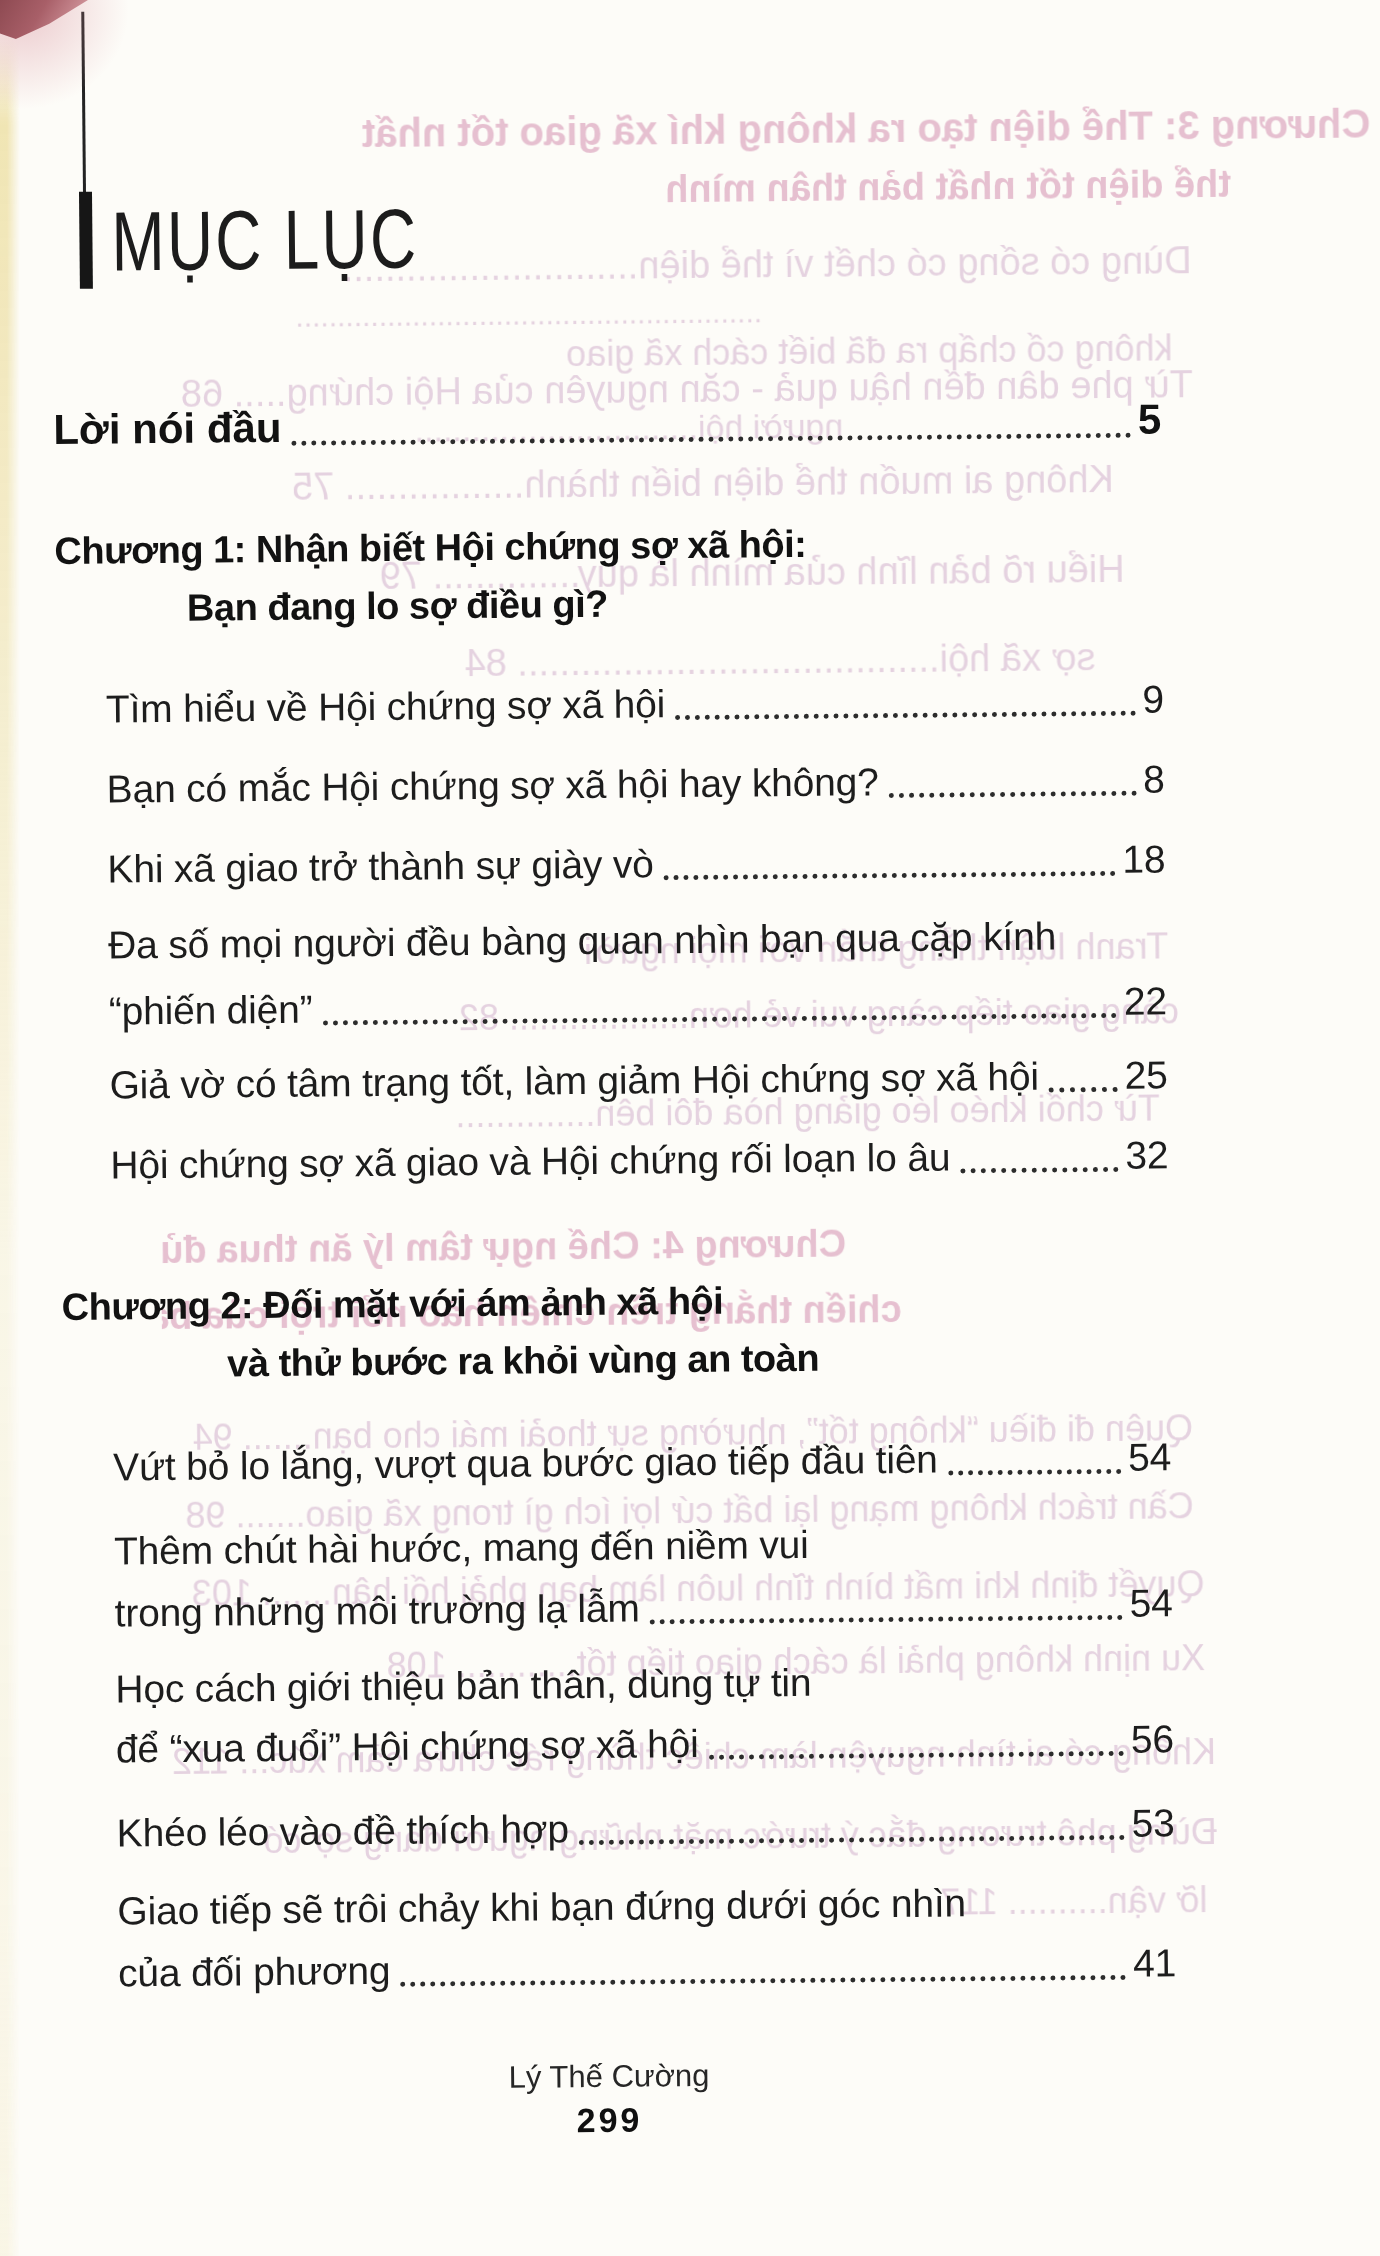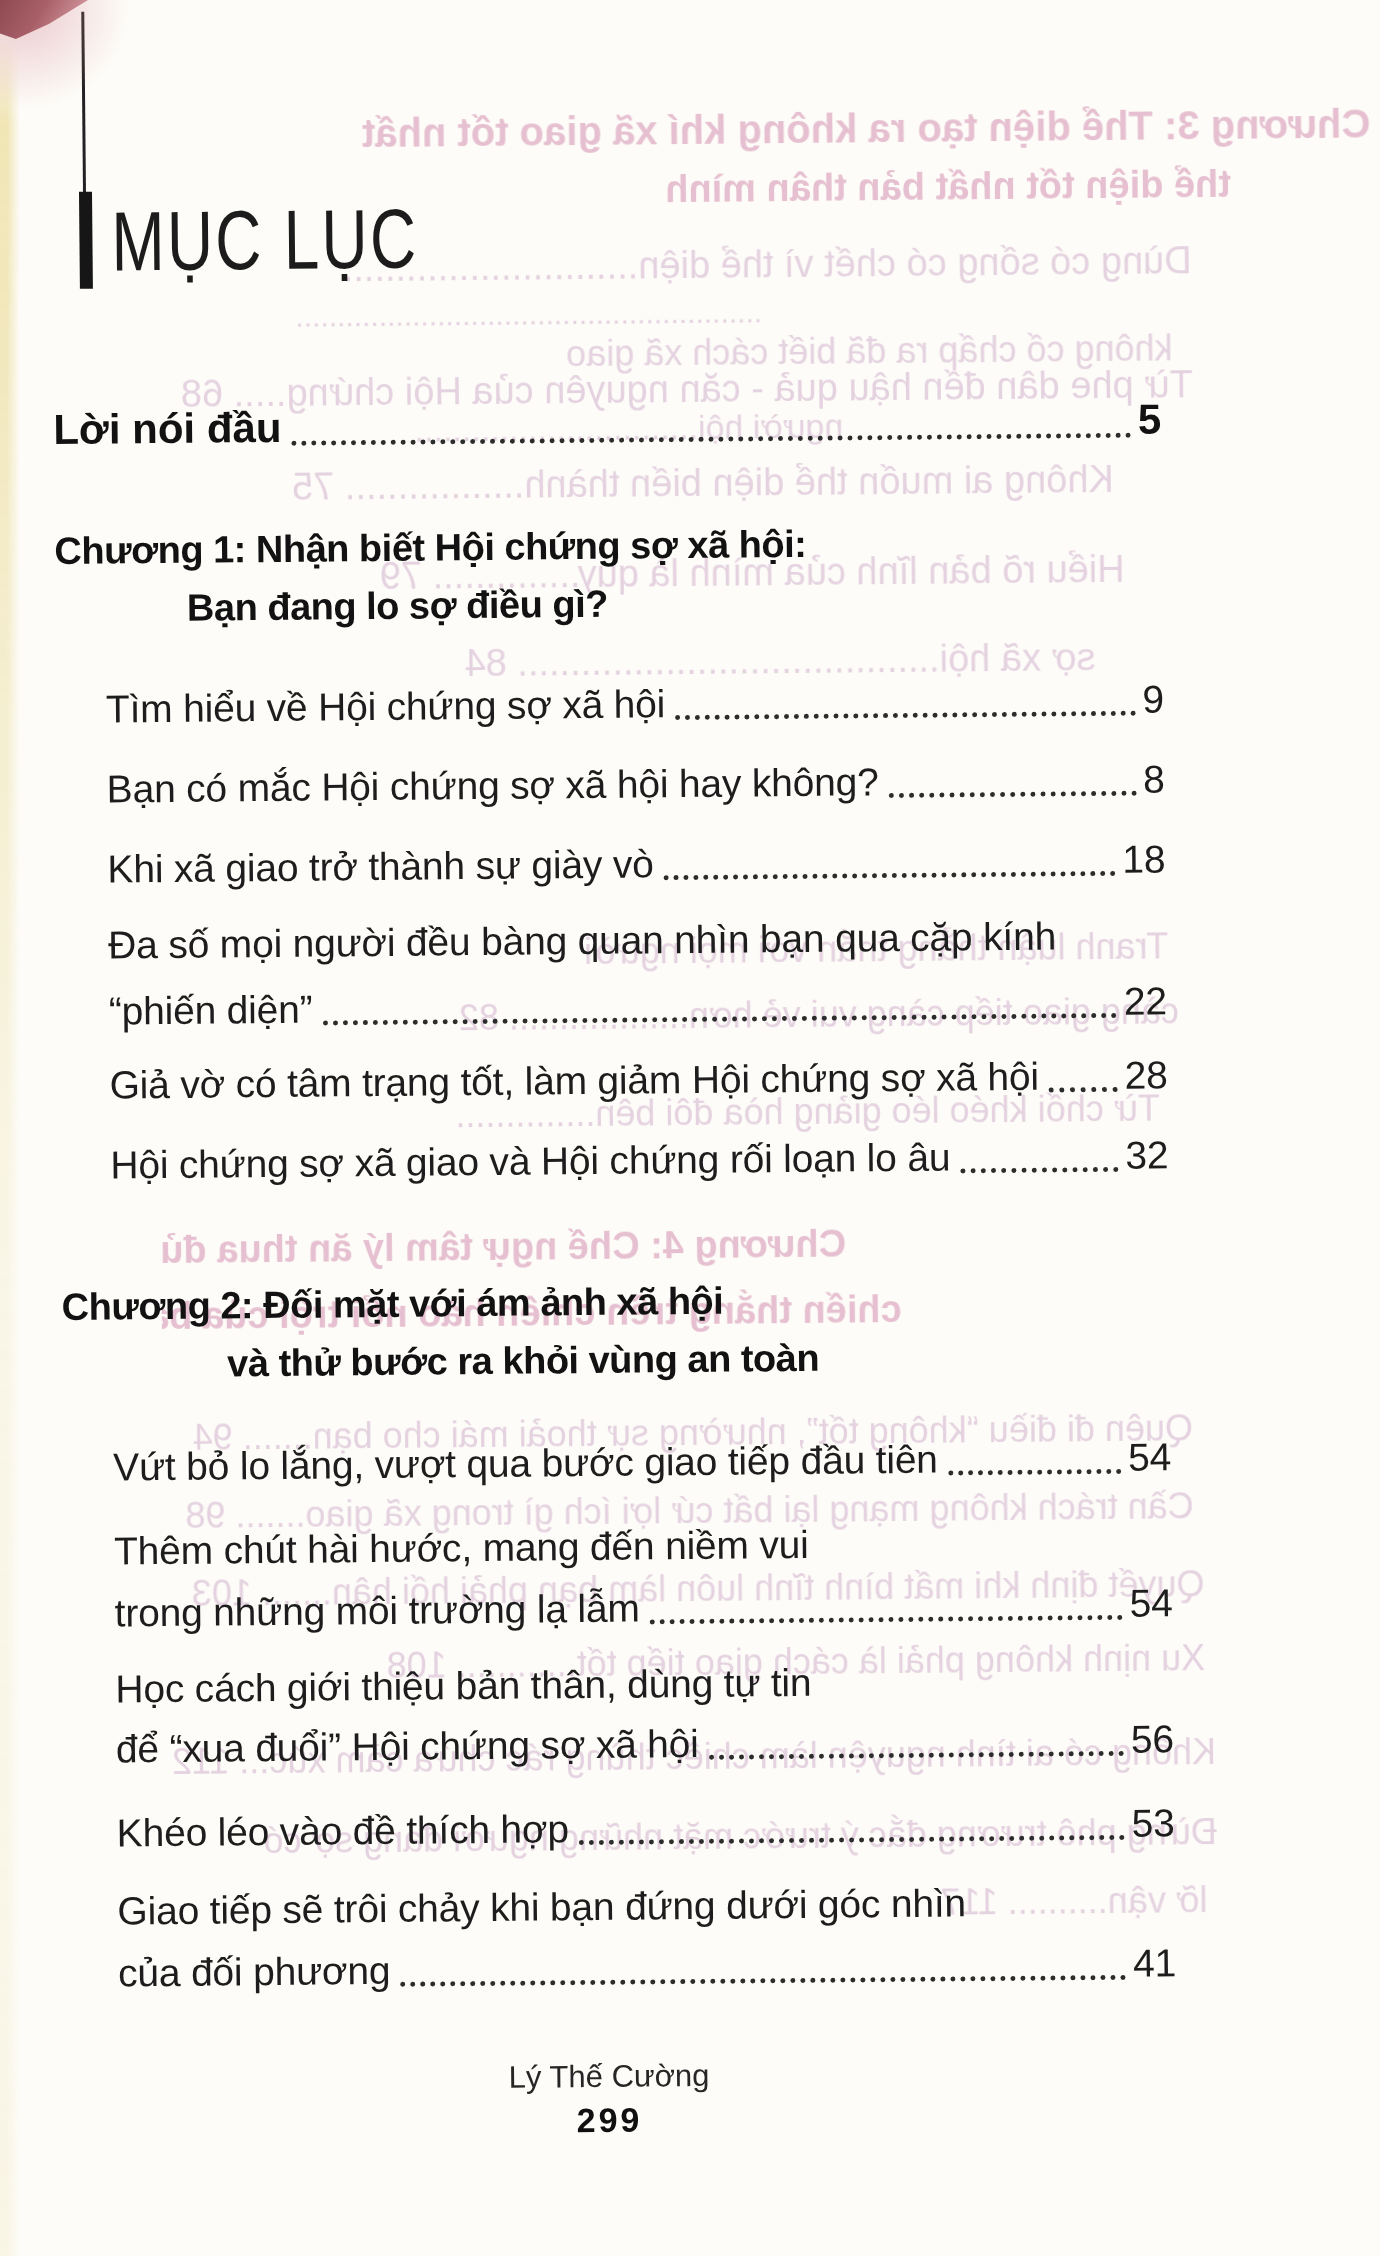--- a/index.html
+++ b/index.html
@@ -140,21 +140,21 @@
 
   </div>
   <div class="row" style="top:982px;left:110px;width:1058px;">
     <span class="t">“phiến diện” </span>
     <span class="leader"></span>
     <span class="pg">22</span>
   </div>
   <div class="row" style="top:1056px;left:110px;width:1058px;">
     <span class="t">Giả vờ có tâm trạng tốt, làm giảm Hội chứng sợ xã hội</span>
     <span class="leader"></span>
-    <span class="pg">28</span>
+    <span class="pg">25</span>
   </div>
   <div class="row" style="top:1136px;left:110px;width:1058px;">
     <span class="t">Hội chứng sợ xã giao và Hội chứng rối loạn lo âu</span>
     <span class="leader"></span>
     <span class="pg">32</span>
   </div>
 
   <div class="chapter" style="top:1272px;">
     <div>Chương 2: Đối mặt với ám ảnh xã hội</div>
     <div style="padding-left:165px;">và thử bước ra khỏi vùng an toàn</div>

